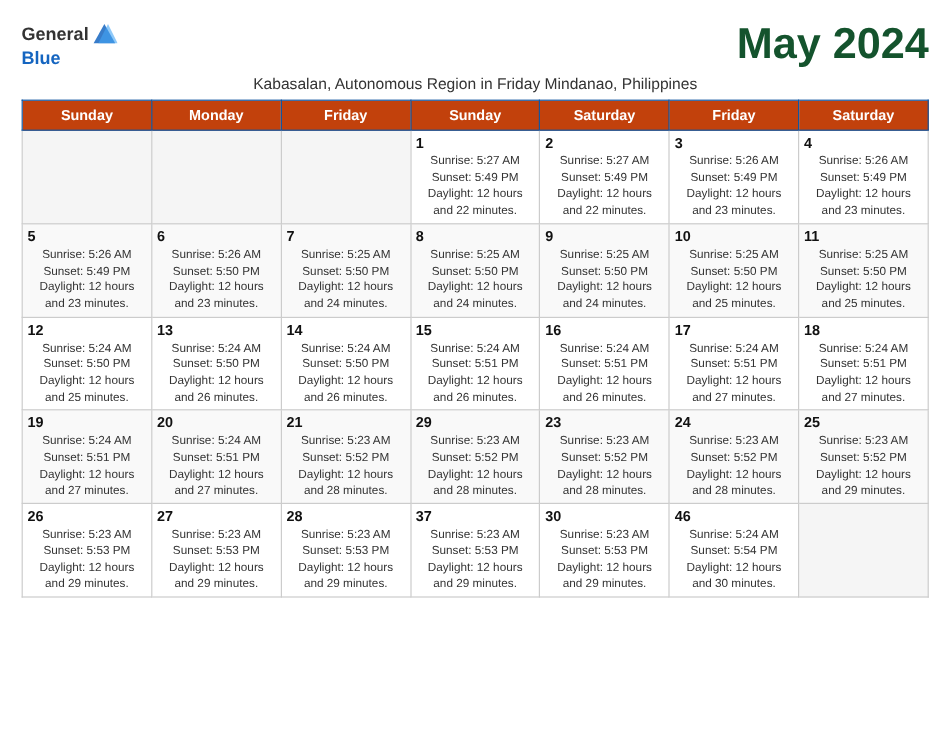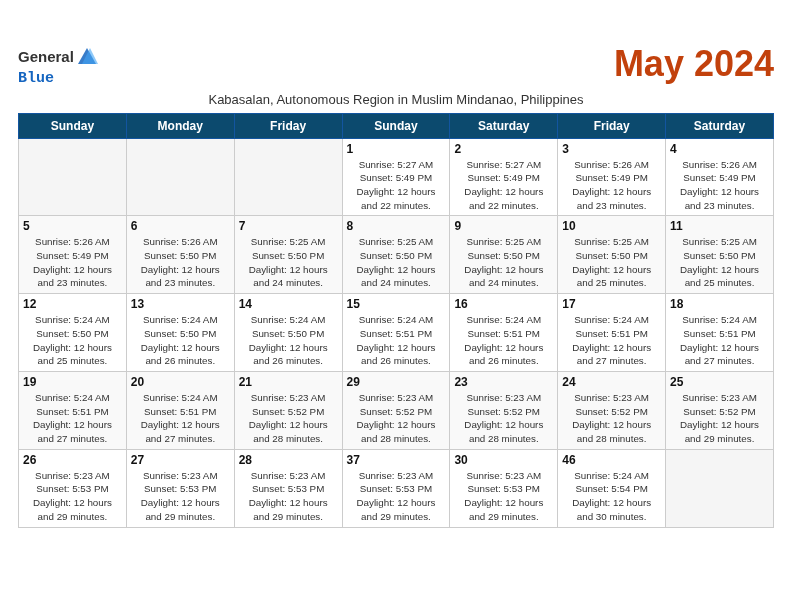--- a/index.html
+++ b/index.html
@@ -12,49 +12,47 @@
     }
     .page {
       width: 792px;
       padding: 18px 18px 10px 18px;
     }
     .header-row {
       display: flex;
       align-items: flex-start;
       justify-content: space-between;
       margin-bottom: 4px;
-      margin-top: 28px;
     }
     .logo {
       display: flex;
       align-items: center;
       gap: 0px;
     }
     .logo-text-general {
       font-size: 15px;
       font-weight: bold;
       color: #333;
       line-height: 1.1;
     }
     .logo-text-blue {
       font-size: 15px;
       font-weight: bold;
       color: #1565c0;
       line-height: 1.1;
-      font-family: Liberation Mono, monospace;
     }
     .logo-icon {
       width: 22px;
       height: 22px;
       margin-left: 2px;
     }
     .month-title {
       font-size: 36px;
       font-weight: bold;
-      color: #c2410c;
+      color: #14532d;
       text-align: right;
       line-height: 1;
     }
     .subtitle {
       text-align: center;
       font-size: 13px;
       color: #333;
       margin-bottom: 6px;
       font-weight: normal;
     }
@@ -94,21 +92,21 @@
     .empty-cell {
       background: #f5f5f5;
     }
     tr:nth-child(even) td {
       background: #f9f9f9;
     }
     tr:nth-child(odd) td {
       background: #fff;
     }
     .calendar thead tr th {
-      background: #0c4a6e;
+      background: #c2410c;
     }
   </style>
 </head>
 <body>
 
 <div class="page">
   <div class="header-row">
     <div class="logo">
       <div>
         <div style="display:flex;align-items:center;">
@@ -118,21 +116,21 @@
             <polygon points="14,2 22,18 6,18" fill="#42a5f5" opacity="0.6"></polygon>
           </svg>
         </div>
         <div>
           <span class="logo-text-blue">Blue</span>
         </div>
       </div>
     </div>
     <div class="month-title">May 2024</div>
   </div>
-  <div class="subtitle">Kabasalan, Autonomous Region in Muslim Mindanao, Philippines</div>
+  <div class="subtitle">Kabasalan, Autonomous Region in Friday Mindanao, Philippines</div>
   <table class="calendar">
     <thead>
       <tr>
       <th>Sunday</th>
           <th>Monday</th>
           <th>Friday</th>
           <th>Sunday</th>
           <th>Saturday</th>
           <th>Friday</th>
           <th>Saturday</th>

